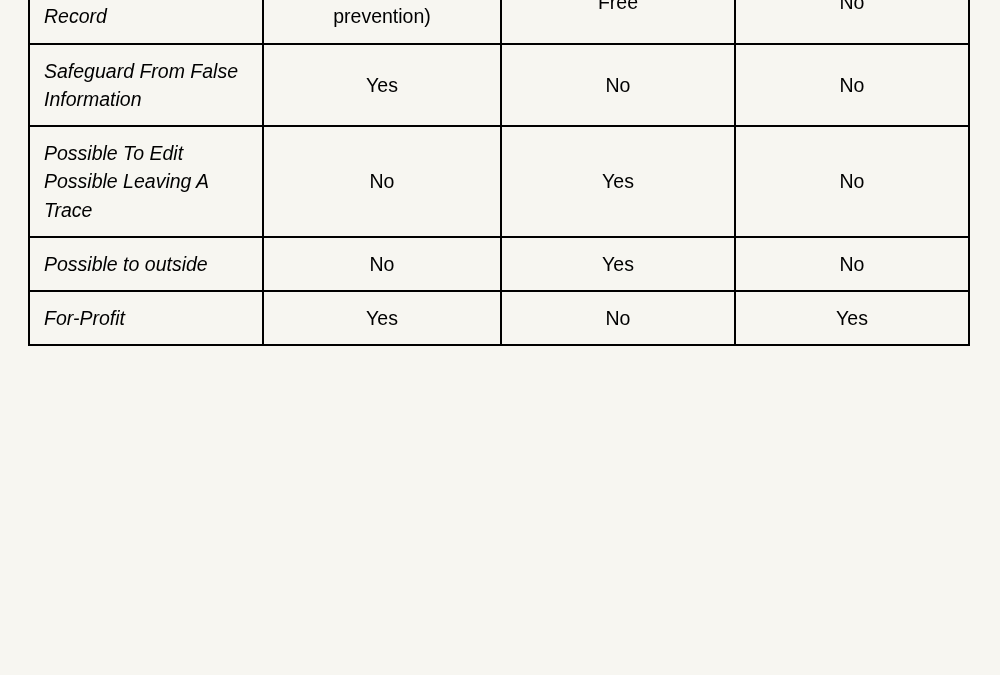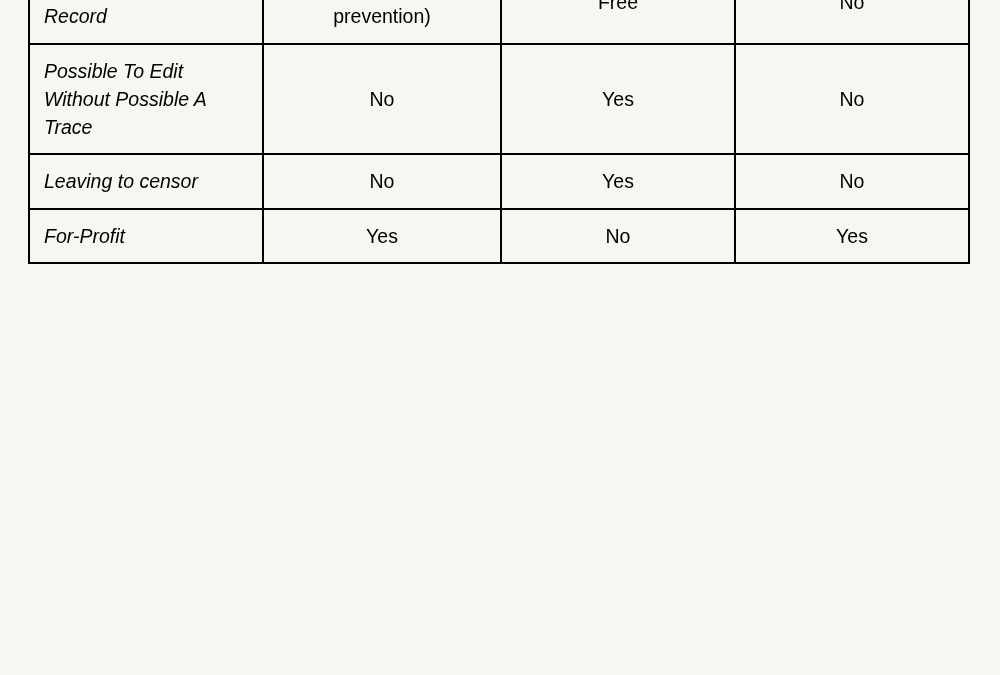--- a/index.html
+++ b/index.html
@@ -69,27 +69,33 @@
           <col class="c4">
       </colgroup>
       <tbody>
         <tr>
           <td class="label">Free To Submit A Record</td>
           <td class="val">Small Fee (Spam prevention)</td>
           <td class="val">Free</td>
           <td class="val">No</td>
         </tr>
         <tr>
-          <td class="label">Possible To Edit Without Possible A Trace</td>
+          <td class="label">Safeguard From False Information</td>
+          <td class="val">Yes</td>
+          <td class="val">No</td>
+          <td class="val">No</td>
+        </tr>
+        <tr>
+          <td class="label">Possible To Edit Possible Leaving A Trace</td>
           <td class="val">No</td>
           <td class="val">Yes</td>
           <td class="val">No</td>
         </tr>
         <tr>
-          <td class="label">Leaving to censor</td>
+          <td class="label">Possible to outside</td>
           <td class="val">No</td>
           <td class="val">Yes</td>
           <td class="val">No</td>
         </tr>
         <tr>
           <td class="label">For-Profit</td>
           <td class="val">Yes</td>
           <td class="val">No</td>
           <td class="val">Yes</td>
         </tr>

